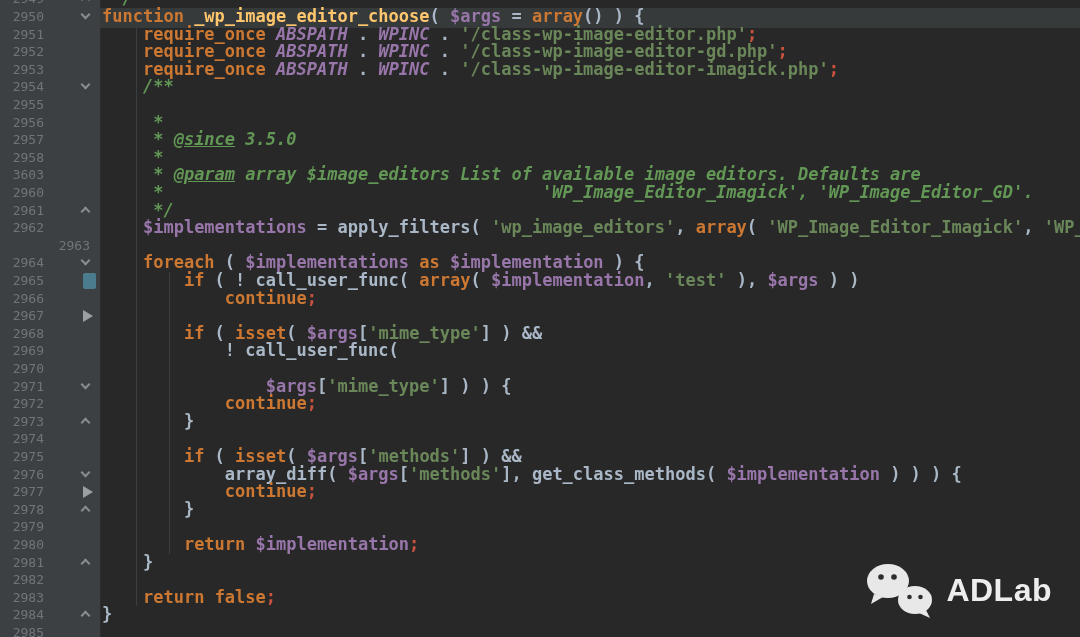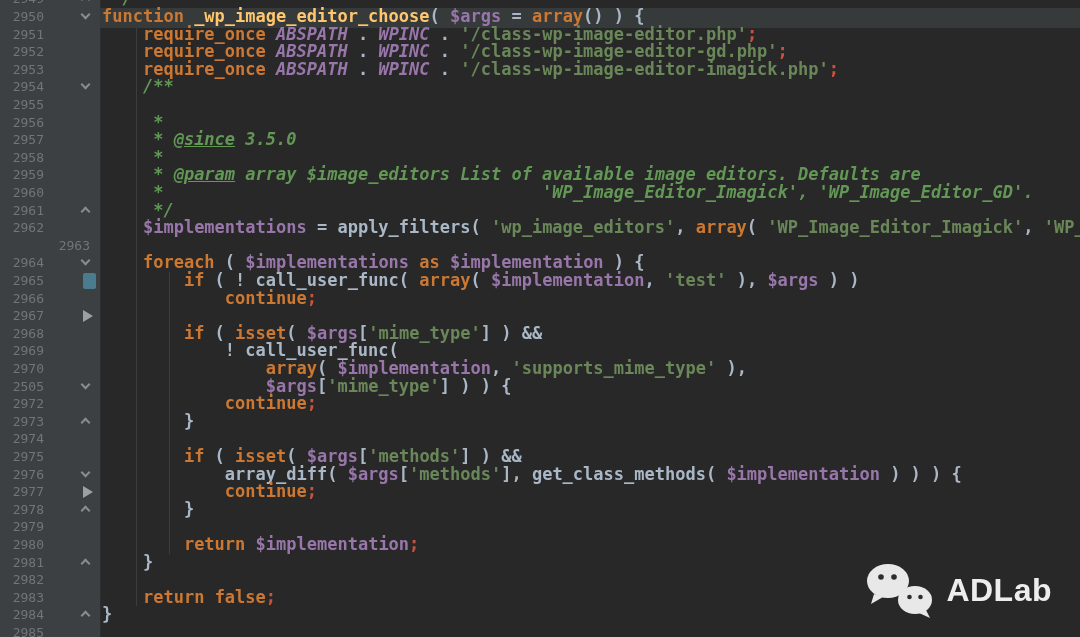--- a/index.html
+++ b/index.html
@@ -109,21 +109,21 @@
       </div>
       <div class="code-line" style="top: 131.2px;">
         <span class="ln">2957</span>
         <span class="code"><span class="tok-cmt">     * </span><span class="tok-tag">@since</span><span class="tok-cmt"> 3.5.0</span></span>
       </div>
       <div class="code-line" style="top: 148.8px;">
         <span class="ln">2958</span>
         <span class="code"><span class="tok-cmt">     *</span></span>
       </div>
       <div class="code-line" style="top: 166.4px;">
-        <span class="ln">2959</span>
+        <span class="ln">3603</span>
         <span class="code"><span class="tok-cmt">     * </span><span class="tok-tag">@param</span><span class="tok-cmt"> array $image_editors List of available image editors. Defaults are</span></span>
       </div>
       <div class="code-line" style="top: 184px;">
         <span class="ln">2960</span>
         <span class="code"><span class="tok-cmt">     *                                     'WP_Image_Editor_Imagick', 'WP_Image_Editor_GD'.</span></span>
       </div>
       <div class="code-line" style="top: 201.6px;">
         <span class="ln">2961</span>
         <span class="fold fold-up"></span>
         <span class="code"><span class="tok-cmt">     */</span></span>
@@ -158,24 +158,23 @@
       <div class="code-line" style="top: 324.8px;">
         <span class="ln">2968</span>
         <span class="code"><span class="tok-pln">        </span><span class="tok-kw">if</span><span class="tok-pln"> ( </span><span class="tok-kw">isset</span><span class="tok-pln">( </span><span class="tok-var">$args</span><span class="tok-pln">[</span><span class="tok-str">'mime_type'</span><span class="tok-pln">] ) &amp;&amp;</span></span>
       </div>
       <div class="code-line" style="top: 342.4px;">
         <span class="ln">2969</span>
         <span class="code"><span class="tok-pln">            ! call_user_func(</span></span>
       </div>
       <div class="code-line" style="top: 360px;">
         <span class="ln">2970</span>
-        <span class="code"><span class="tok-pln">                </span><span class="tok-kw">array</span><span class="tok-pln">( </span><span class="tok-var">$implementation</span><span class="tok-pln">, </span><span class="tok-str">'supports_mime_type'</span><span class="tok-pln"> ),</span></span>
       </div>
       <div class="code-line" style="top: 377.6px;">
-        <span class="ln">2505</span>
+        <span class="ln">2971</span>
         <span class="fold fold-down"></span>
         <span class="code"><span class="tok-pln">                </span><span class="tok-var">$args</span><span class="tok-pln">[</span><span class="tok-str">'mime_type'</span><span class="tok-pln">] ) ) {</span></span>
       </div>
       <div class="code-line" style="top: 395.2px; padding-left: 20px;">
         <span class="ln">2972</span>
         <span class="code"><span class="tok-pln">            </span><span class="tok-kw">continue</span><span class="tok-sc">;</span></span>
       </div>
       <div class="code-line" style="top: 412.8px;">
         <span class="ln">2973</span>
         <span class="fold fold-up"></span>

